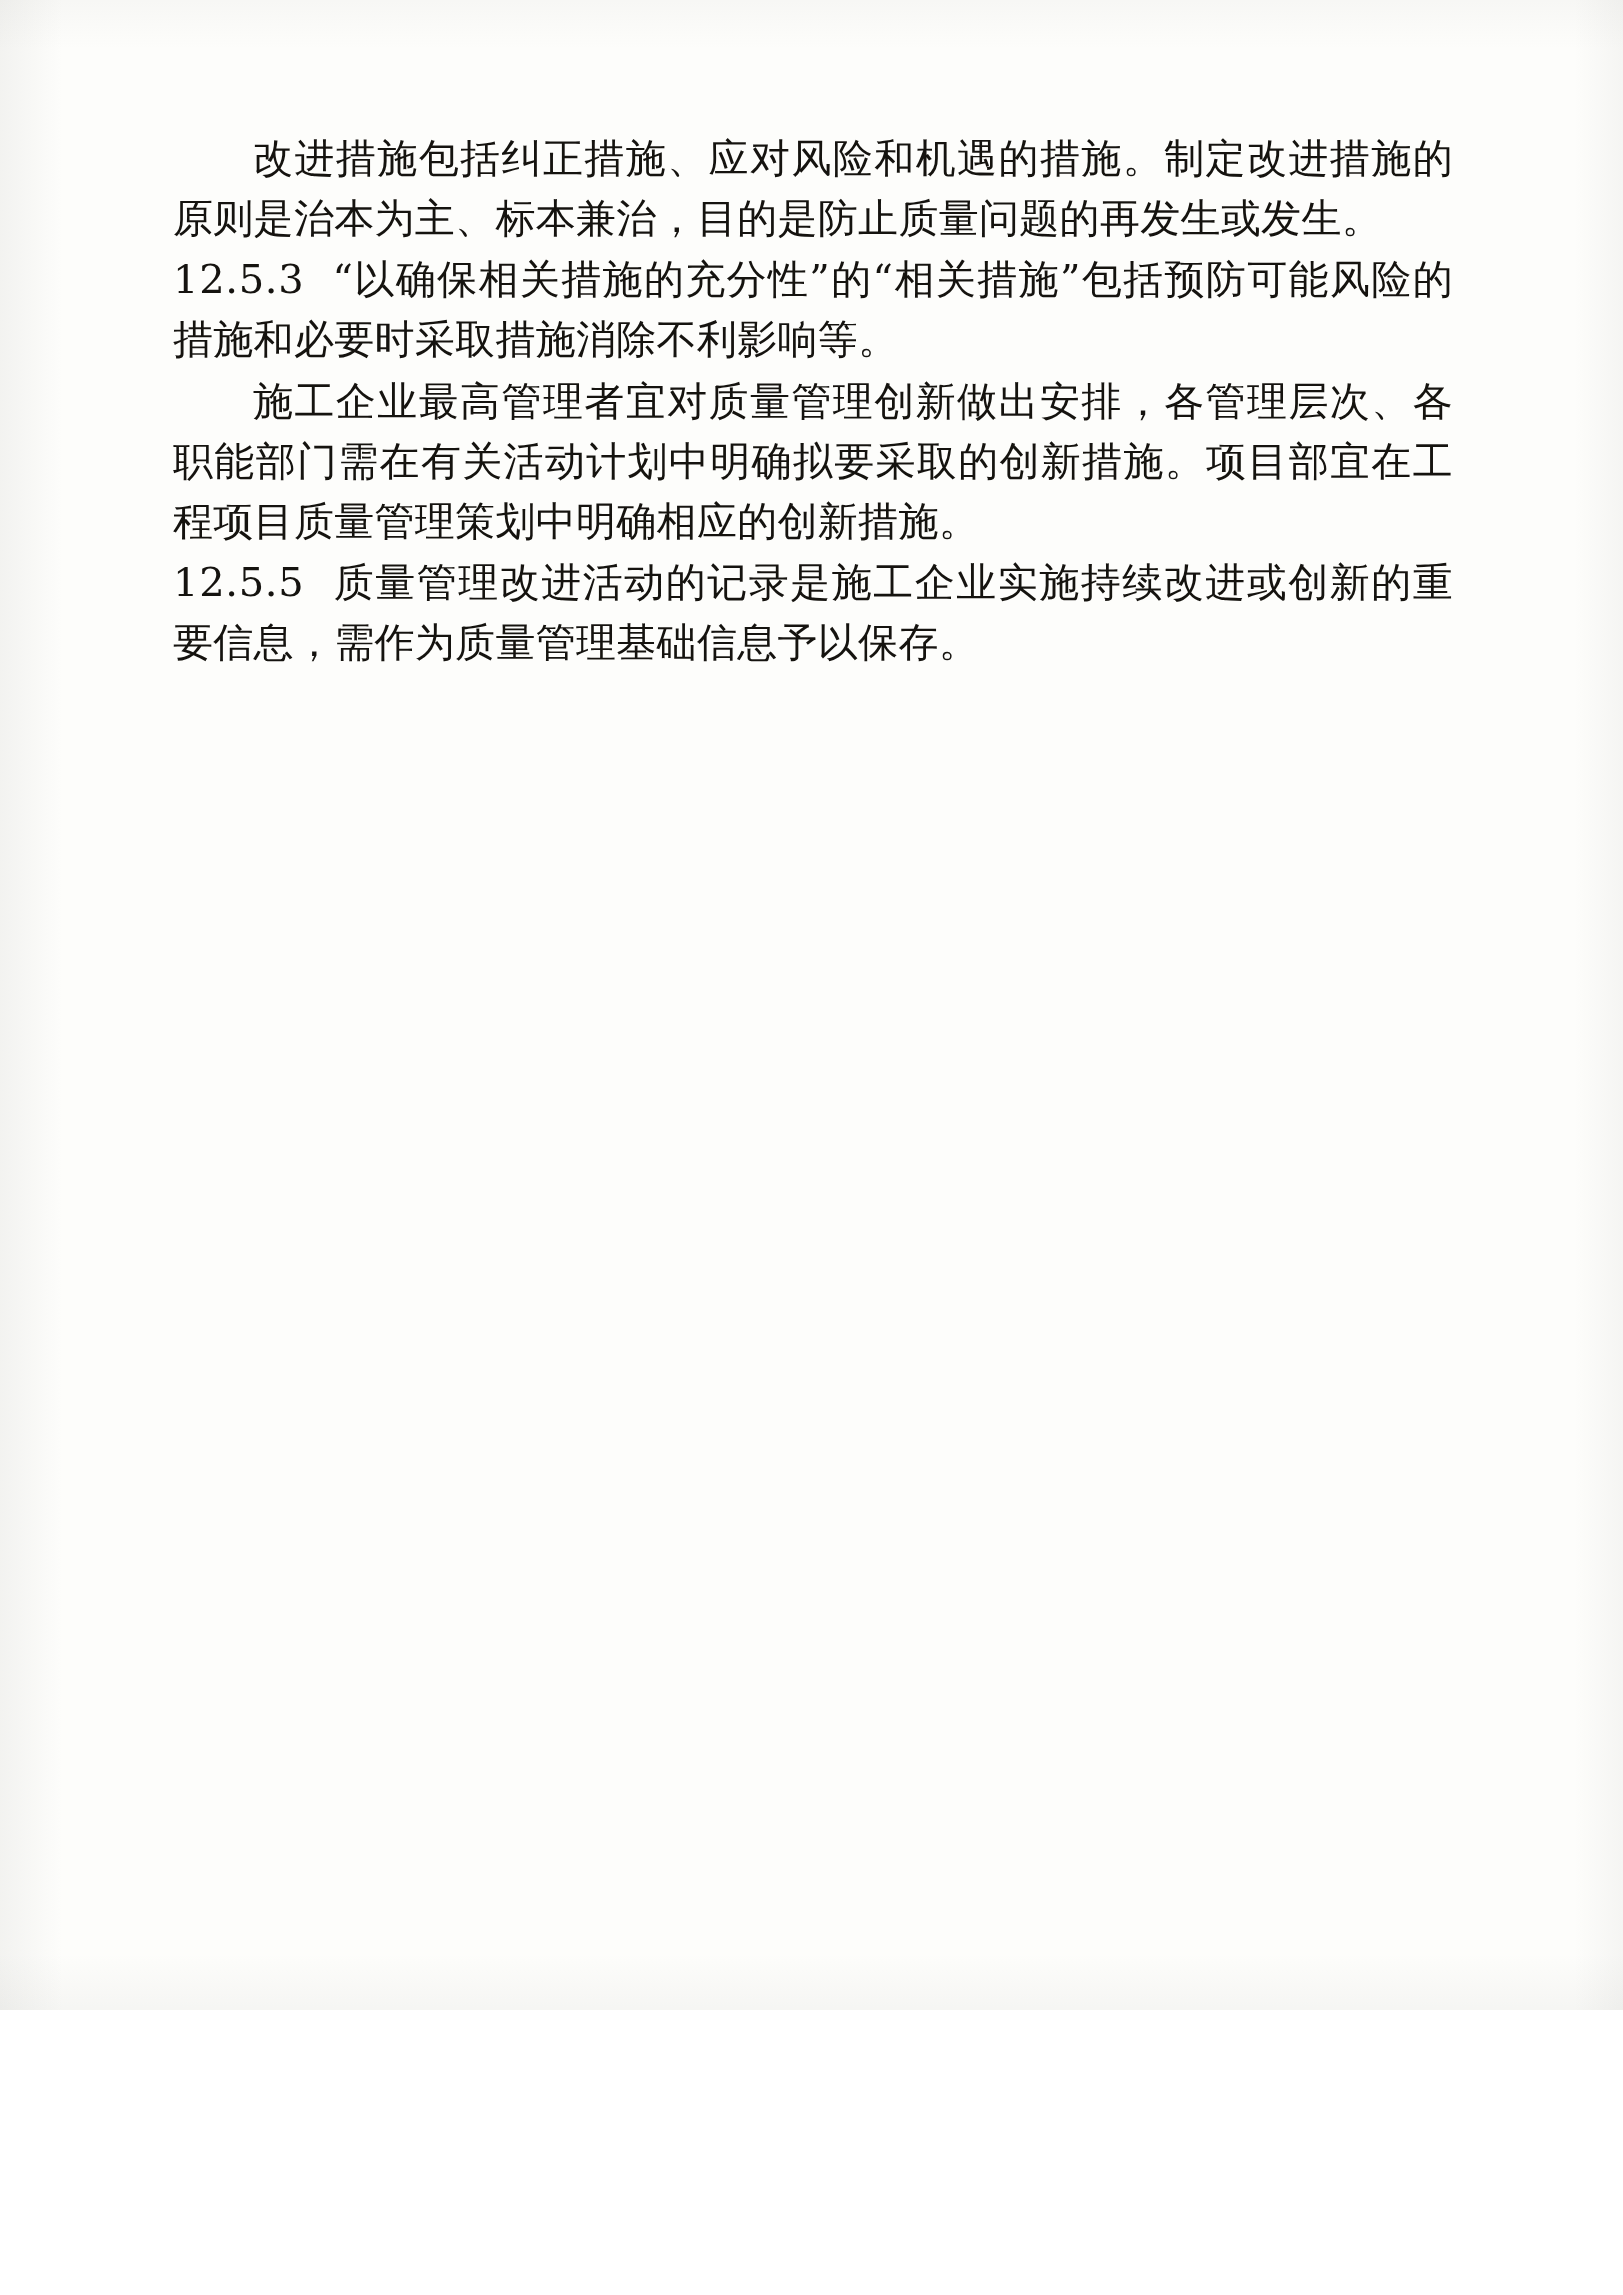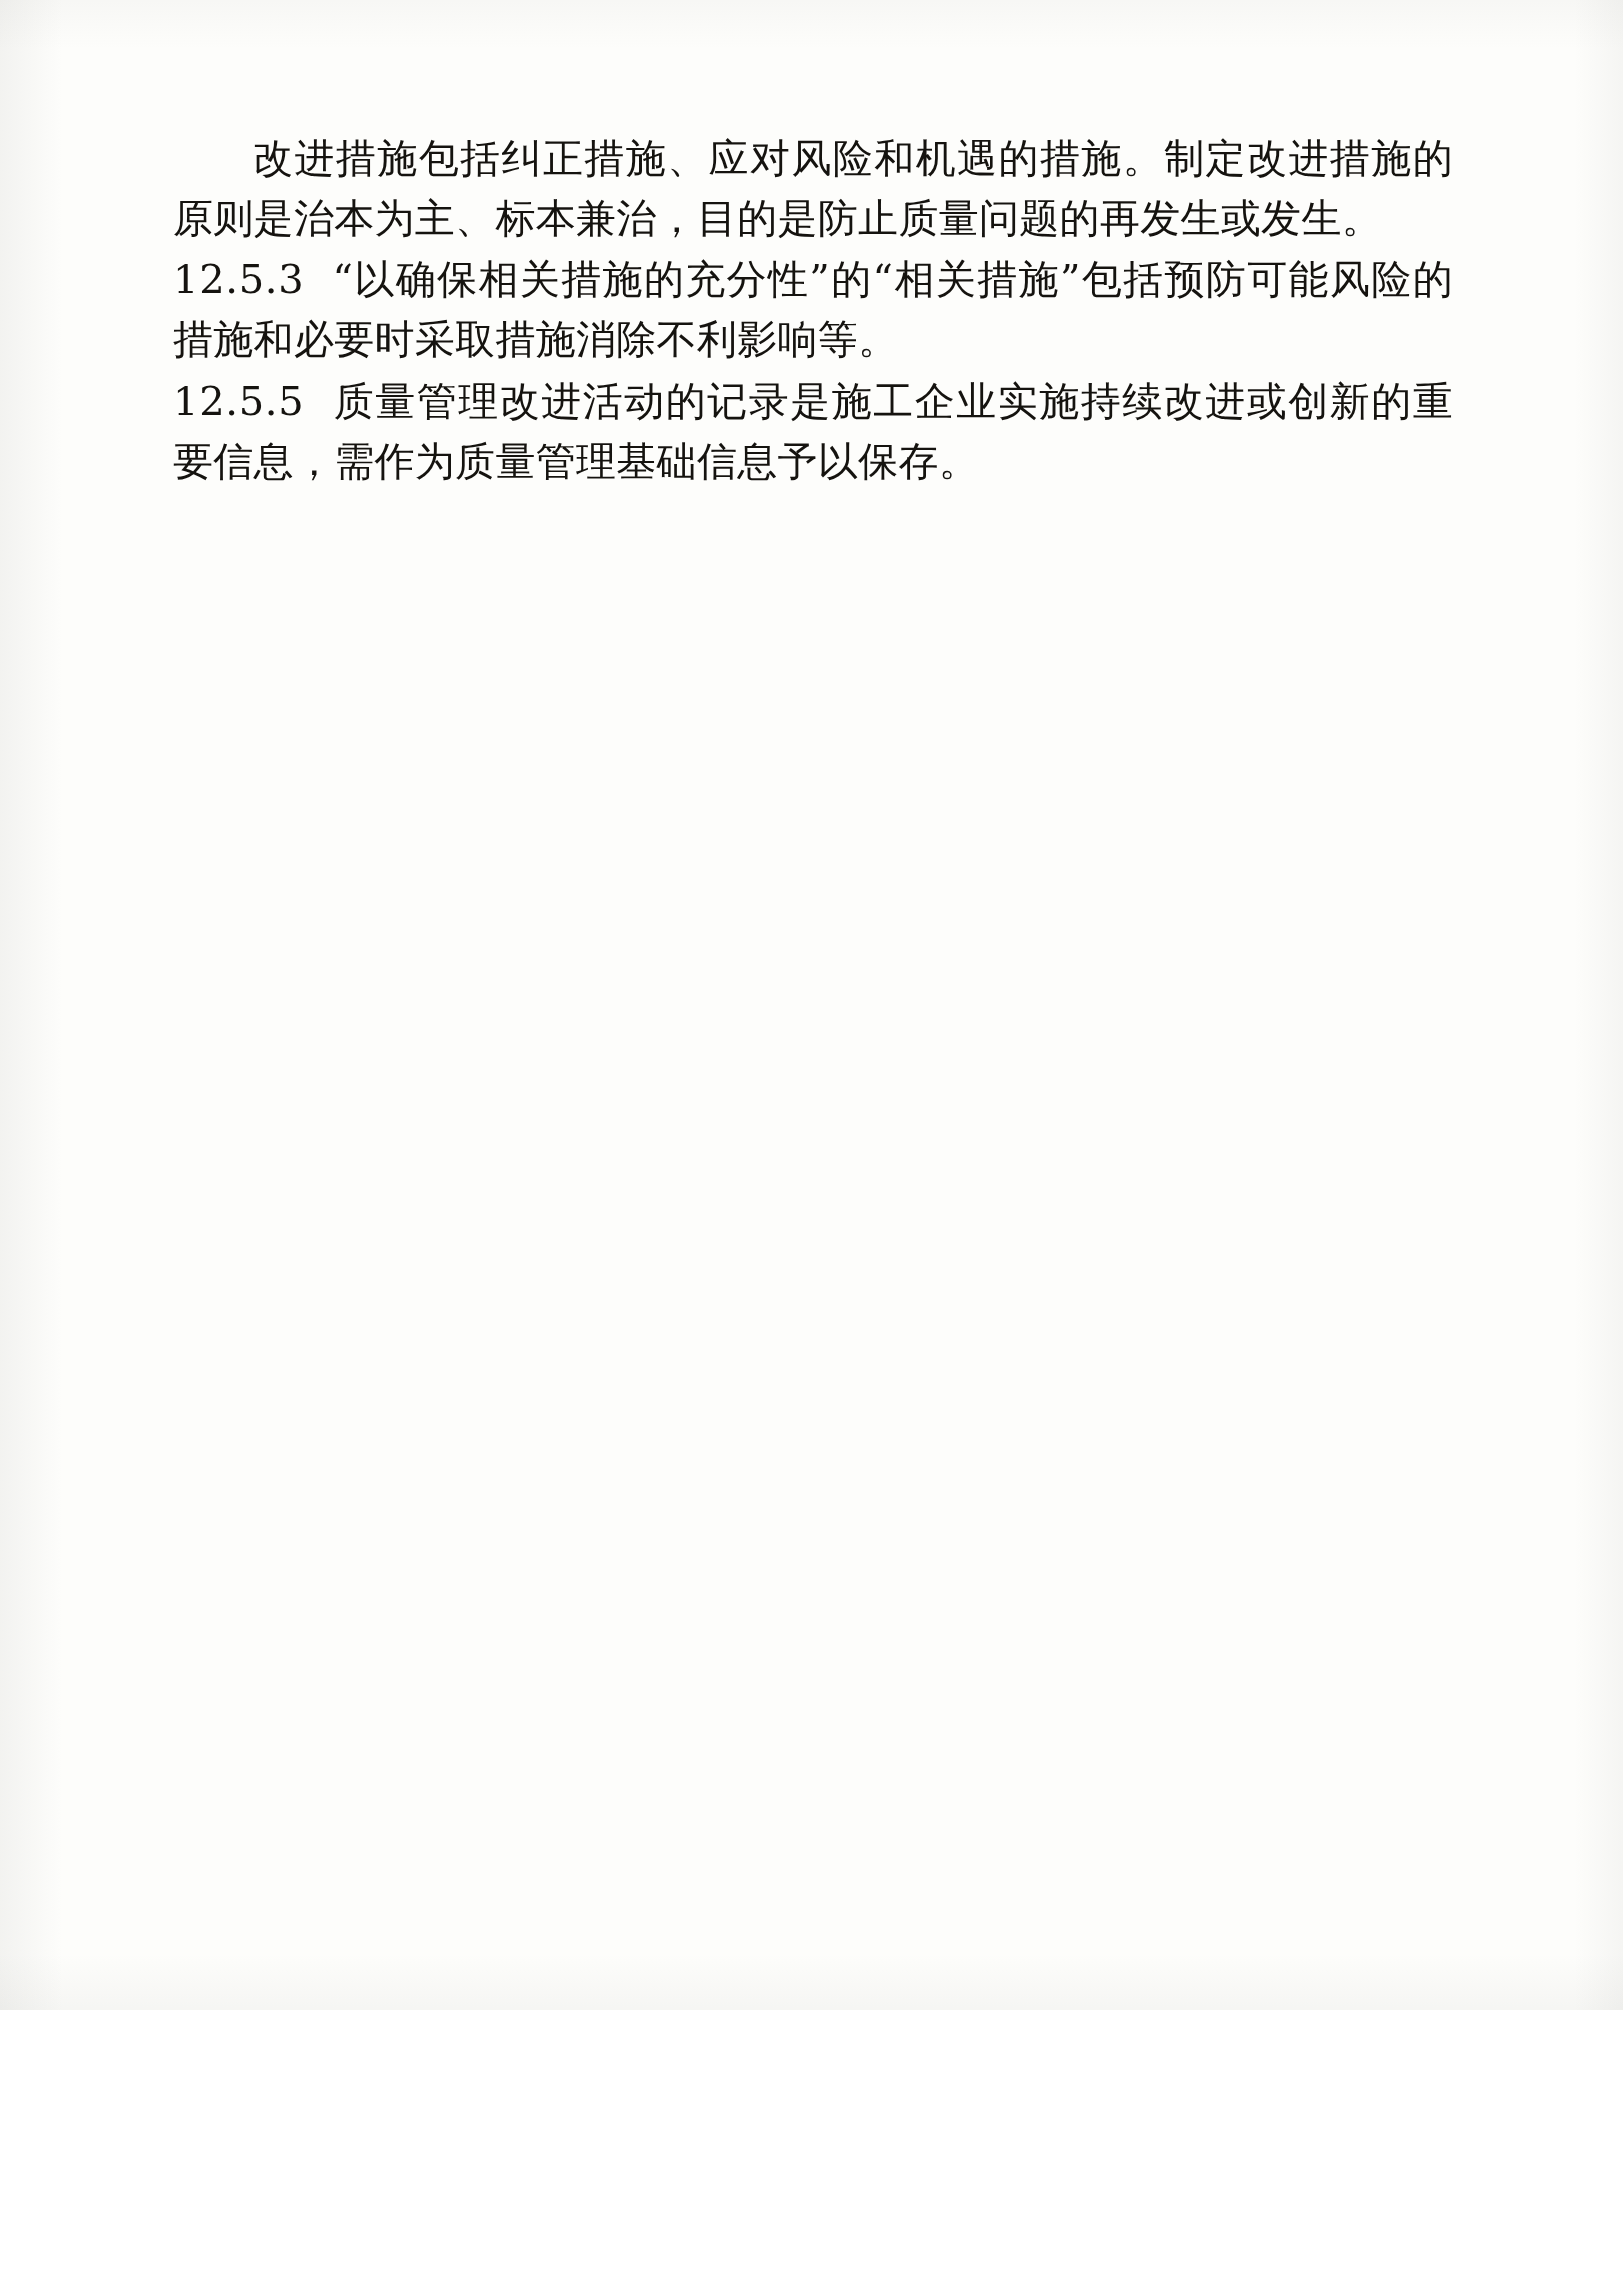--- a/index.html
+++ b/index.html
@@ -101,20 +101,23 @@
 
     <p class="para indent">
       <span>改进措施包括纠正措施、应对风险和机遇的措施。制定改进措施的原则是治本为主、标本兼治，目的是防止质量问题的再发生或发生。</span>
     </p>
 
     <p class="para">
       <span class="num">12.5.3</span><span class="num-gap"></span><span>“以确保相关措施的充分性”的“相关措施”包括预防可能风险的措施和必要时采取措施消除不利影响等。</span>
     </p>
 
 
+    <p class="para indent">
+      <span>施工企业最高管理者宜对质量管理创新做出安排，各管理层次、各职能部门需在有关活动计划中明确拟要采取的创新措施。项目部宜在工程项目质量管理策划中明确相应的创新措施。</span>
+    </p>
 
 
 
     <p class="para">
       <span class="num">12.5.5</span><span class="num-gap"></span><span>质量管理改进活动的记录是施工企业实施持续改进或创新的重要信息，需作为质量管理基础信息予以保存。</span>
     </p>
 
   </div>
 
   <div class="ghost" aria-hidden="true"></div>

